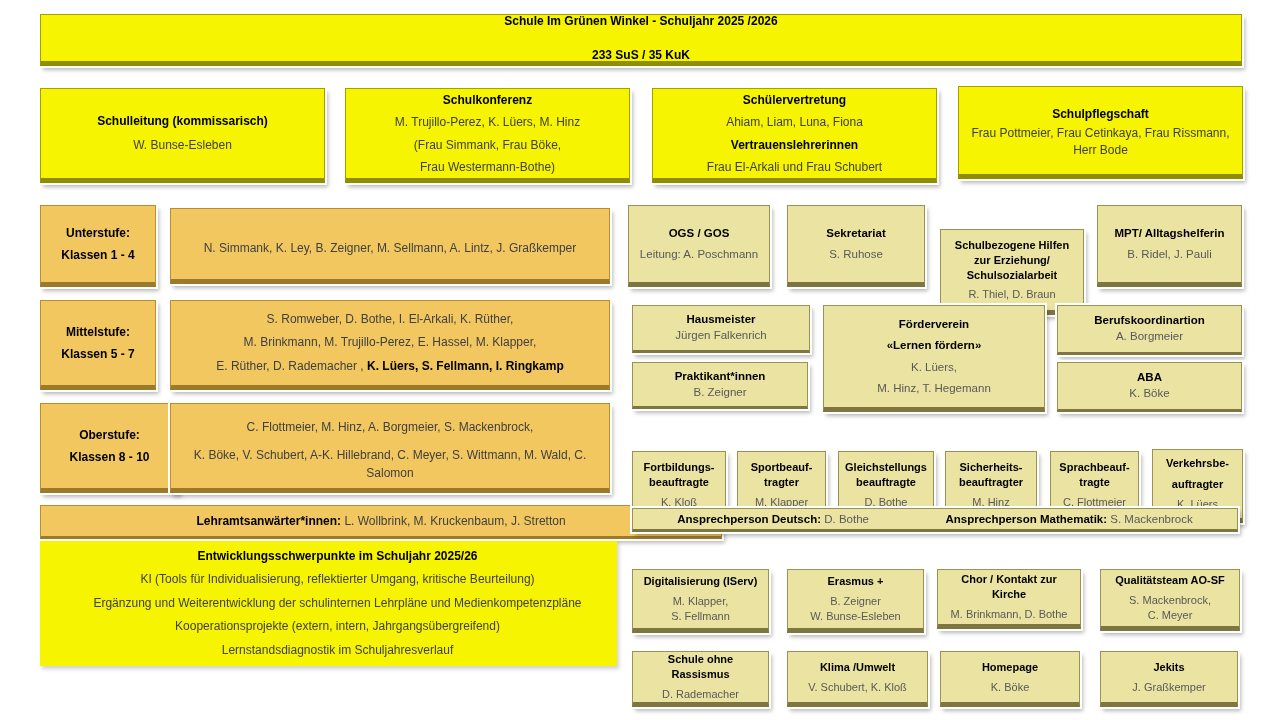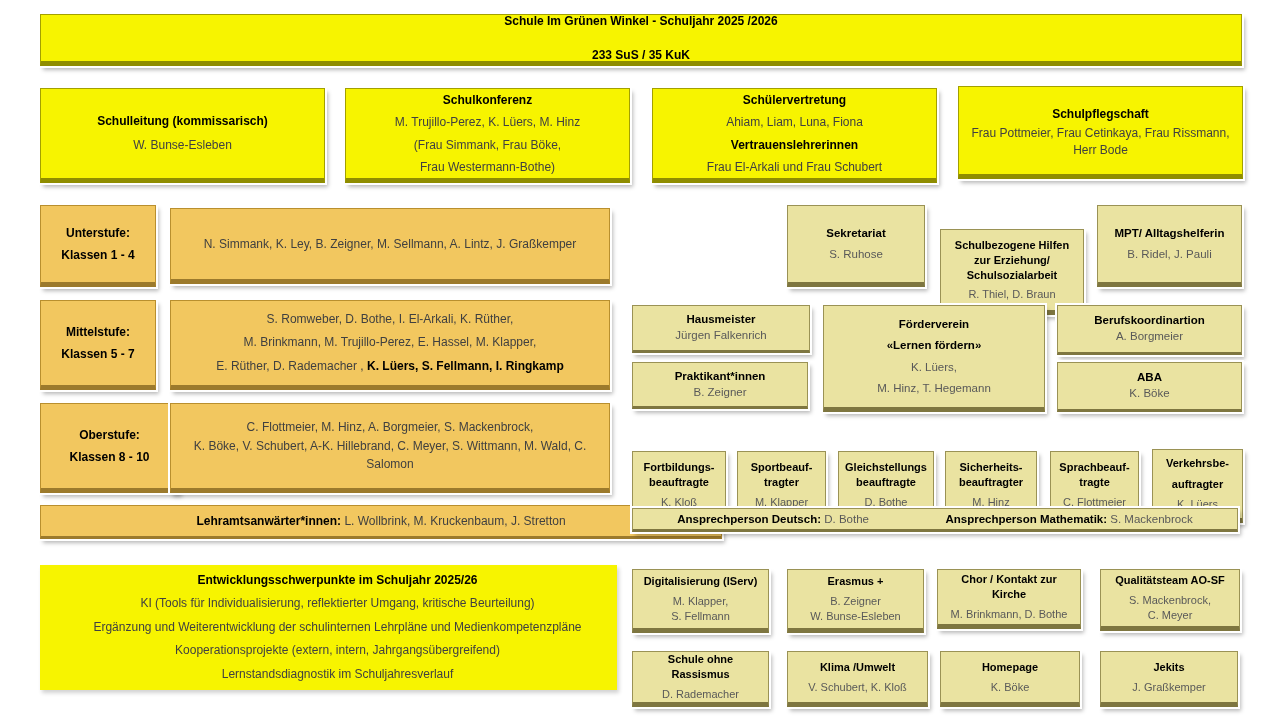--- a/index.html
+++ b/index.html
@@ -14,21 +14,21 @@
   .thin{border-bottom-width:3px;}
   .flat{background:#F7F400;border:none;outline:none;box-shadow:2px 3px 4px rgba(0,0,0,.18);}
   .t{font-weight:bold;color:#000;}
   .n{color:#595959;}
   .nd{color:#404040;}
   .fs12{font-size:12px;} .fs11{font-size:11.5px;} .fs10{font-size:11px;margin-top:26px;}
   .lh-wide .ln{line-height:1.95;} .lh-mid .ln{line-height:1.85;} .lh-tight .ln{line-height:1.35;}
   .gap{margin-top:5px;}
   .row{flex-direction:row;justify-content:space-around;}
   .row span{white-space:nowrap;}
-  .wrapline{line-height:1.55;}
+  .wrapline{line-height:1.55;margin-top:9px;}
 </style>
 </head>
 <body>
 
 <div id="stage">
 
   <div class="card yellow fs12 lh-mid" style="left:40px;top:14px;width:1202px;height:52px;gap:12px;">
     <div class="t ln">Schule Im Grünen Winkel - Schuljahr 2025 /2026</div>
     <div class="t ln">233 SuS / 35 KuK</div>
   </div>
@@ -79,28 +79,32 @@
   </div>
   <div class="card gold fs12" style="left:170px;top:403px;width:440px;height:90px;">
     <div class="nd wrapline">C. Flottmeier, M. Hinz,  A. Borgmeier, S. Mackenbrock,</div>
     <div class="nd wrapline">K. Böke, V. Schubert, A-K. Hillebrand, C. Meyer, S. Wittmann, M. Wald, C. Salomon</div>
   </div>
 
   <div class="card gold thin fs12 row" style="left:40px;top:505px;width:682px;height:34px;">
     <div><span class="t">Lehramtsanwärter*innen:</span><span class="nd"> L. Wollbrink, M. Kruckenbaum, J. Stretton</span></div>
   </div>
 
-  <div class="card flat fs12 lh-wide" style="left:40px;top:565px;width:577px;height:125px;padding-left:24px;">
+  <div class="card flat fs12 lh-wide" style="left:40px;top:541px;width:577px;height:125px;padding-left:24px;">
     <div class="t ln">Entwicklungsschwerpunkte im Schuljahr 2025/26</div>
     <div class="nd ln">KI (Tools für Individualisierung, reflektierter Umgang, kritische Beurteilung)</div>
     <div class="nd ln">Ergänzung und Weiterentwicklung der schulinternen Lehrpläne und Medienkompetenzpläne</div>
     <div class="nd ln">Kooperationsprojekte (extern, intern, Jahrgangsübergreifend)</div>
     <div class="nd ln">Lernstandsdiagnostik im Schuljahresverlauf</div>
   </div>
 
+  <div class="card khaki fs11 lh-mid" style="left:628px;top:205px;width:142px;height:82px;">
+    <div class="t ln">OGS / GOS</div>
+    <div class="n ln">Leitung: A. Poschmann</div>
+  </div>
   <div class="card khaki fs11 lh-mid" style="left:787px;top:205px;width:138px;height:82px;">
     <div class="t ln">Sekretariat</div>
     <div class="n ln">S. Ruhose</div>
   </div>
   <div class="card khaki fs10 lh-tight" style="left:940px;top:203px;width:144px;height:86px;">
     <div class="t ln">Schulbezogene Hilfen</div>
     <div class="t ln">zur Erziehung/</div>
     <div class="t ln">Schulsozialarbeit</div>
     <div class="n ln gap">R. Thiel, D. Braun</div>
   </div>

